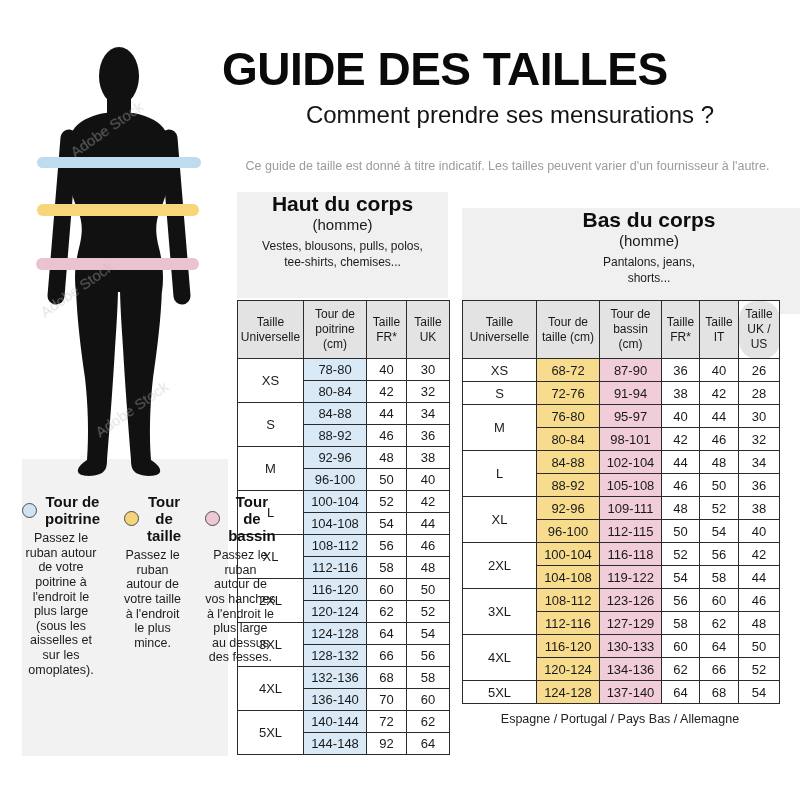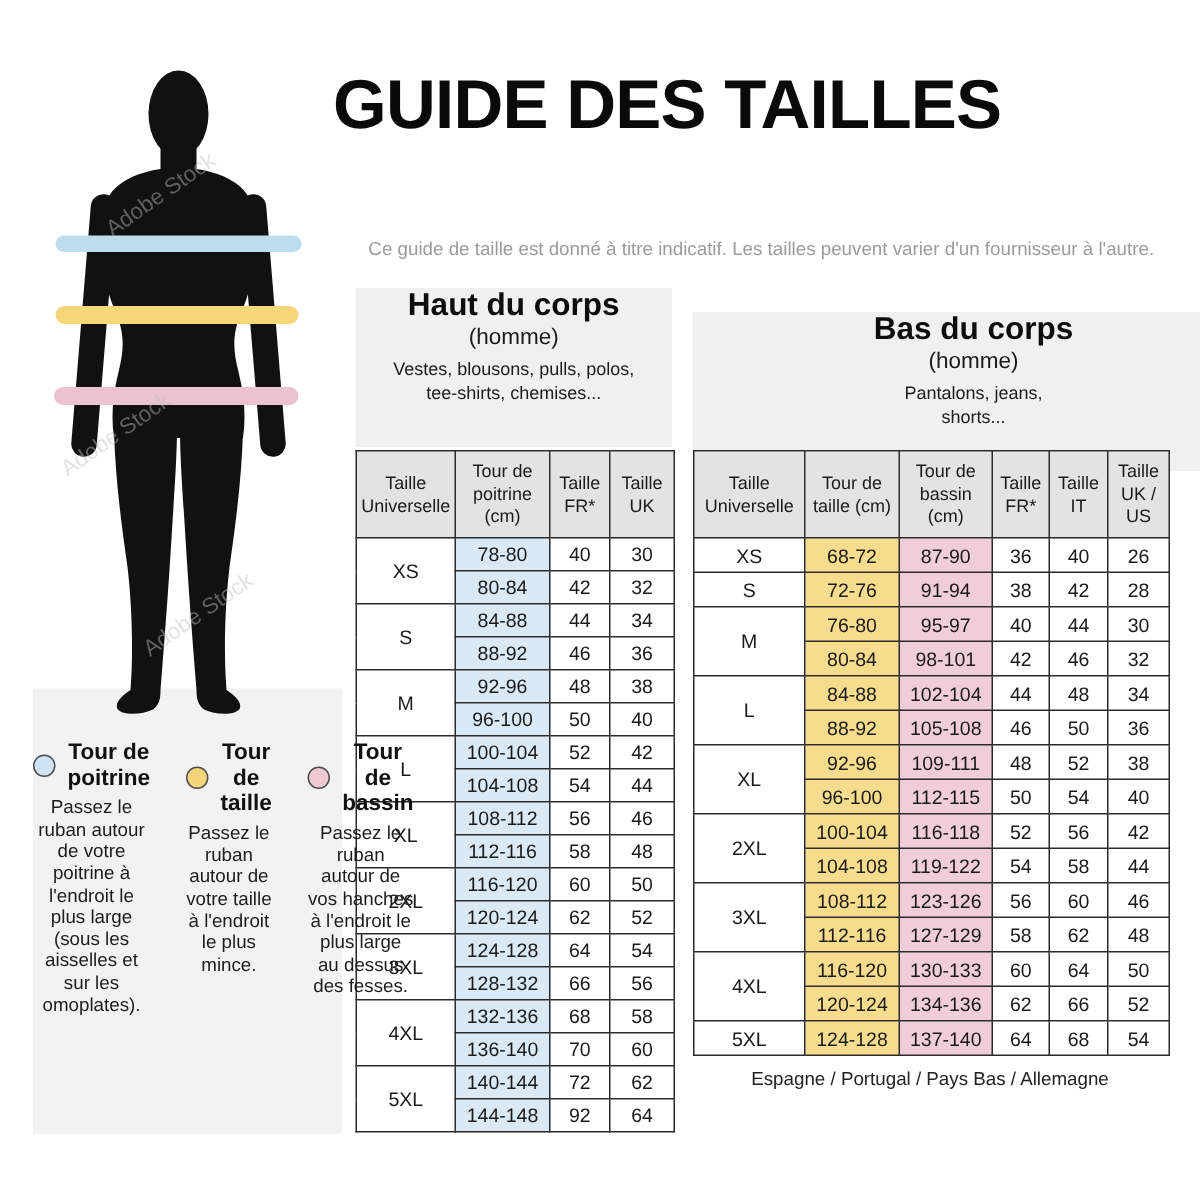--- a/index.html
+++ b/index.html
@@ -117,20 +117,21 @@
     <rect x="17" y="196" width="162" height="12" rx="6" fill="var(--waist-band,#f6d678)"></rect>
     <rect x="16" y="250" width="163" height="12" rx="6" fill="var(--hips-band,#ebc2cf)"></rect>
     <g fill="#bfbfbf" opacity="0.45" font-size="15" font-family="Liberation Sans, sans-serif">
       <text x="55" y="150" transform="rotate(-35 55 150)">Adobe Stock</text>
       <text x="25" y="310" transform="rotate(-35 25 310)">Adobe Stock</text>
       <text x="80" y="430" transform="rotate(-35 80 430)">Adobe Stock</text>
     </g>
   </svg>
 
   <h1 class="main-title">GUIDE DES TAILLES</h1>
+  <div class="main-subtitle">Comment prendre ses mensurations ?</div>
   <div class="disclaimer">Ce guide de taille est donné à titre indicatif. Les tailles peuvent varier d'un fournisseur à l'autre.</div>
 
   <div class="section-header" id="upper-header">
     <div class="section-title">Haut du corps</div>
     <div class="section-sub">(homme)</div>
     <div class="section-desc">Vestes, blousons, pulls, polos, tee-shirts, chemises...</div>
   </div>
   <div class="section-header" id="lower-header">
     <div class="section-title">Bas du corps</div>
     <div class="section-sub">(homme)</div>
@@ -249,21 +250,21 @@
       </tbody>
     </table>
   <table class="size-table" id="lower-table">
       <thead>
         <tr>
           <th style="width: 74px;">Taille Universelle</th>
           <th style="width: 63px;">Tour de taille (cm)</th>
           <th style="width: 62px;">Tour de bassin (cm)</th>
           <th style="width: 38px;">Taille FR*</th>
           <th style="width: 39px;">Taille IT</th>
-          <th style="width: 41px;">Taille UK / US</th>
+          <th style="width: 41px; border-radius: 18px;">Taille UK / US</th>
         </tr>
       </thead>
       <tbody>
         <tr>
           <td rowspan="1">XS</td>
           <td class="c-waist">68-72</td>
           <td class="c-hips">87-90</td>
           <td>36</td>
           <td>40</td>
           <td>26</td>

